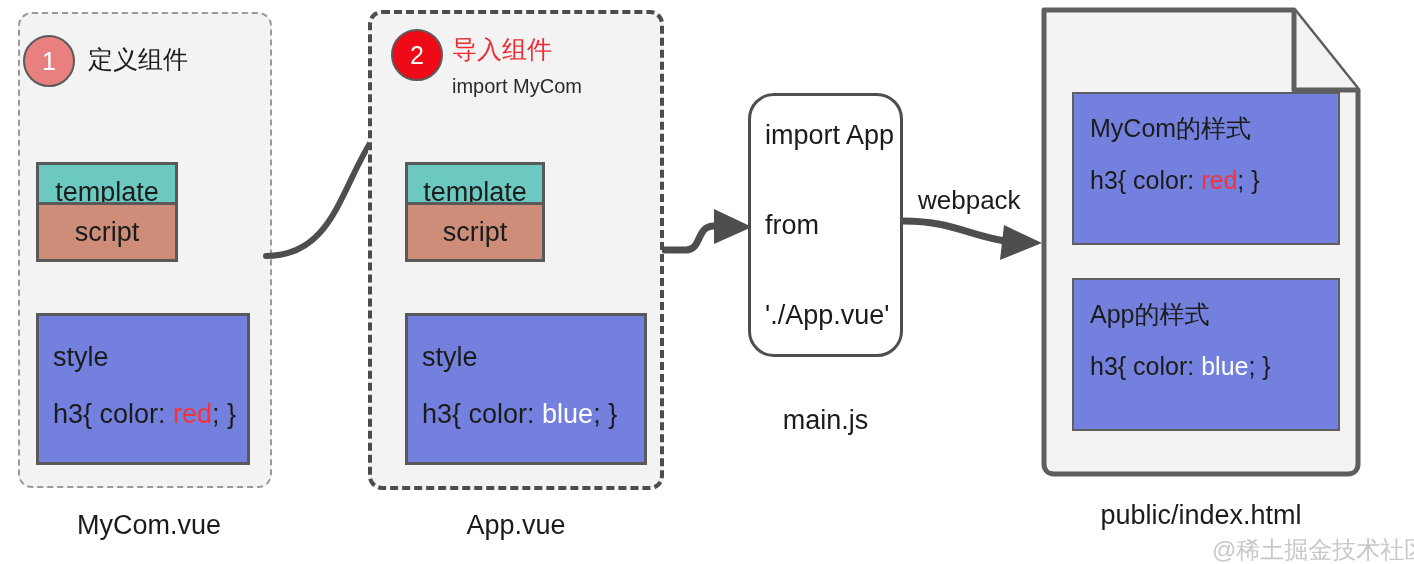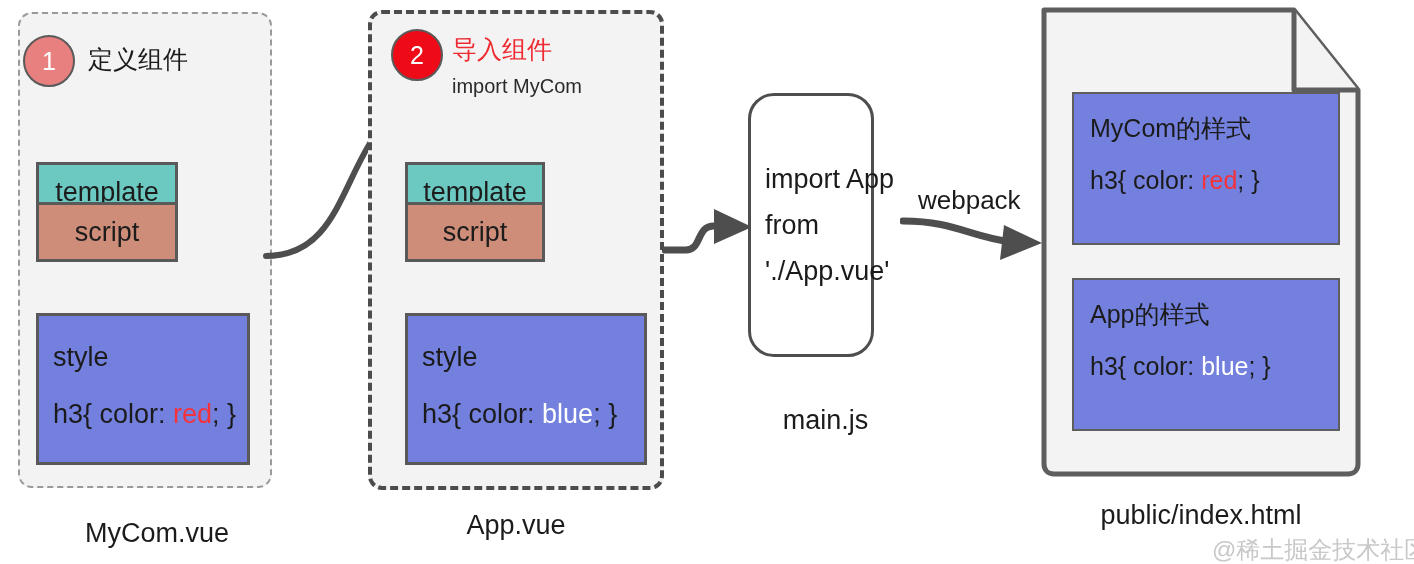--- a/index.html
+++ b/index.html
@@ -175,21 +175,21 @@
 
   <div class="abs blk script" style="left:36px; top:202px; width:142px; height:60px;">
     <span>script</span>
   </div>
 
   <div class="abs style-box" style="left:36px; top:313px; width:214px; height:152px;">
     <div class="line">style</div>
     <div class="line"><span>h3{ color: </span><span class="kw-red">red</span><span>; }</span></div>
   </div>
 
-  <div class="abs caption" style="left:30px; top:510px; width:254px;margin-top:8px;">MyCom.vue</div>
+  <div class="abs caption" style="left:22px; top:510px; width:254px;">MyCom.vue</div>
 
   <svg class="abs" style="left:262px; top:60px;" width="210" height="220" viewBox="0 0 210 220">
     <path d="M4,196 C70,196 78,130 110,80 C126,56 140,42 158,34" fill="none" stroke="#4e4e4e" stroke-width="6" stroke-linecap="round"></path>
     <polygon points="150,14 190,31 148,52" fill="#4e4e4e"></polygon>
   </svg>
 
   <div class="abs file-box bold" style="left:368px; top:10px; width:296px; height:480px;"></div>
 
   <div class="abs badge b2" style="left:391px; top:29px; width:52px; height:52px;">
     <span>2</span>
@@ -212,21 +212,21 @@
     <div class="line"><span>h3{ color: </span><span class="kw-blue">blue</span><span>; }</span></div>
   </div>
 
   <div class="abs caption" style="left:368px; top:510px; width:296px;">App.vue</div>
 
   <svg class="abs" style="left:662px; top:205px;" width="94" height="70" viewBox="0 0 94 70">
     <path d="M3,45 L24,45 C40,45 34,21 52,21 L60,21" fill="none" stroke="#4e4e4e" stroke-width="7" stroke-linecap="round" stroke-linejoin="round"></path>
     <polygon points="52,4 90,22 52,39" fill="#4e4e4e"></polygon>
   </svg>
 
-  <div class="abs mainjs-box" style="left:748px; top:93px; width:126px; height:264px;">
+  <div class="abs mainjs-box" style="left:748px; top:93px; width:155px; height:264px;gap:44px;">
     <div class="line">import App</div>
     <div class="line">from</div>
     <div class="line">'./App.vue'</div>
   </div>
 
   <div class="abs caption" style="left:748px; top:405px; width:155px;">main.js</div>
 
   <div class="abs edge-label" style="left:918px; top:185px;">webpack</div>
 
   <svg class="abs" style="left:900px; top:205px;" width="145" height="62" viewBox="0 0 145 62">

